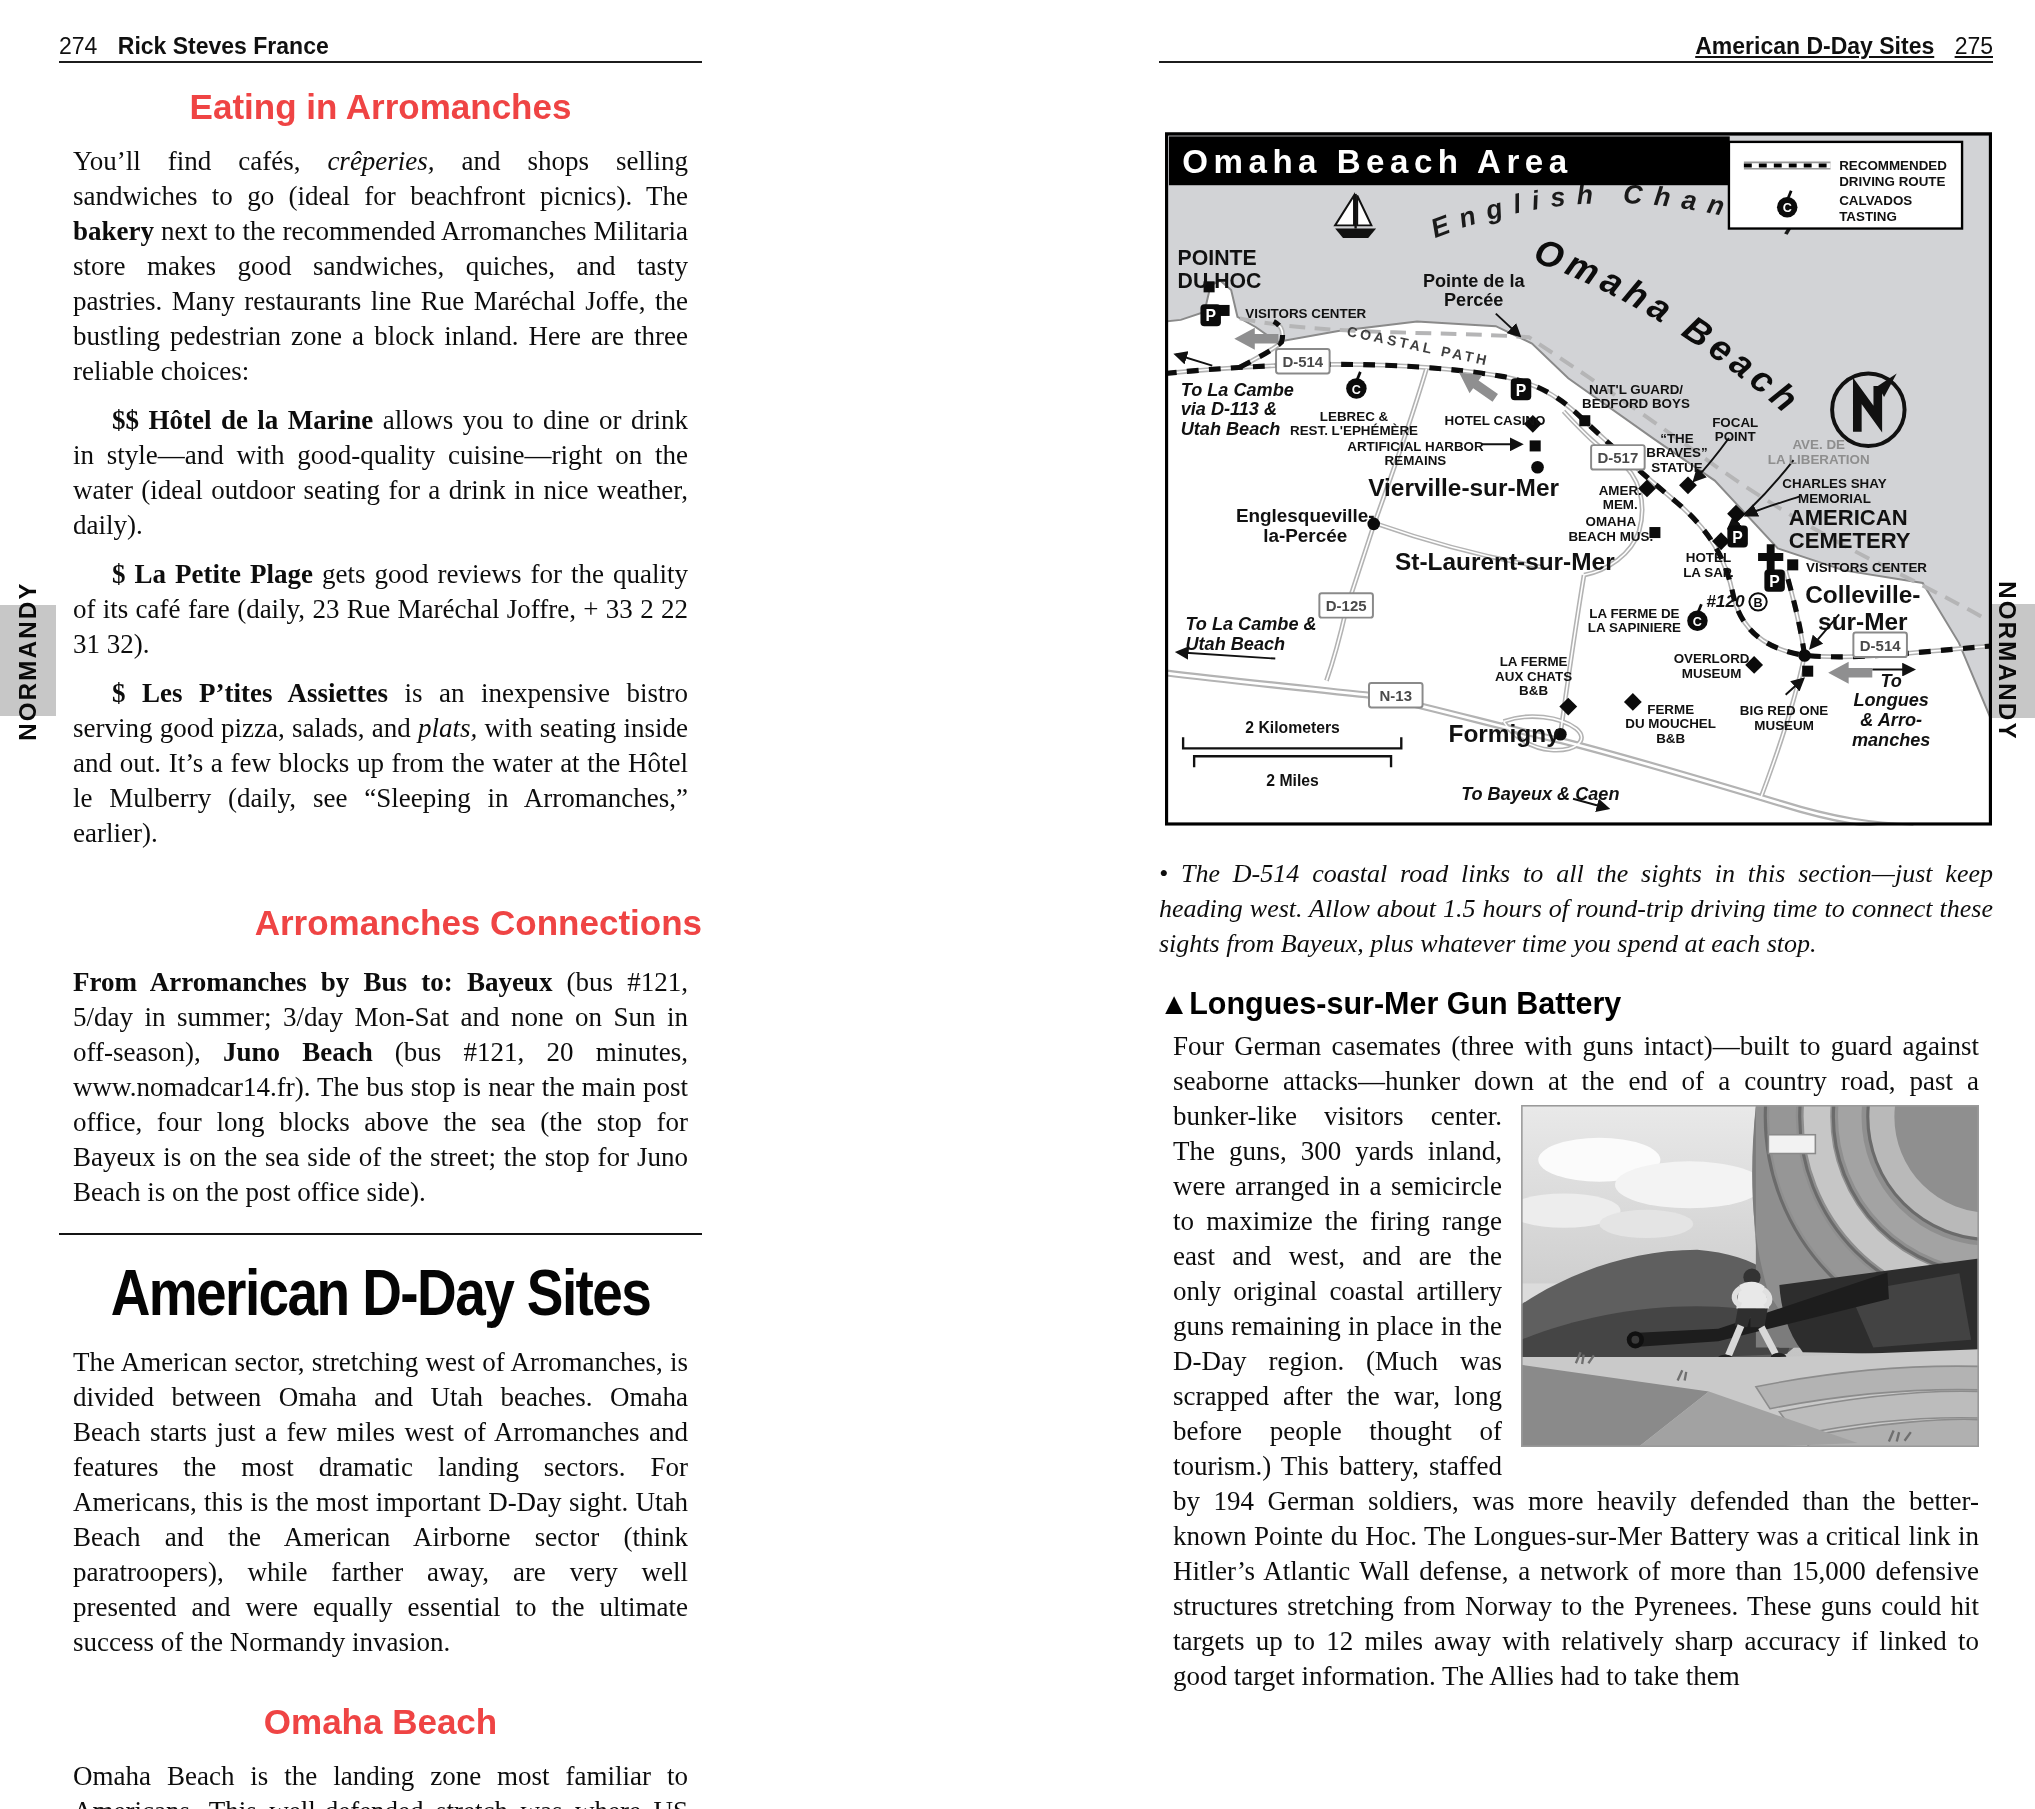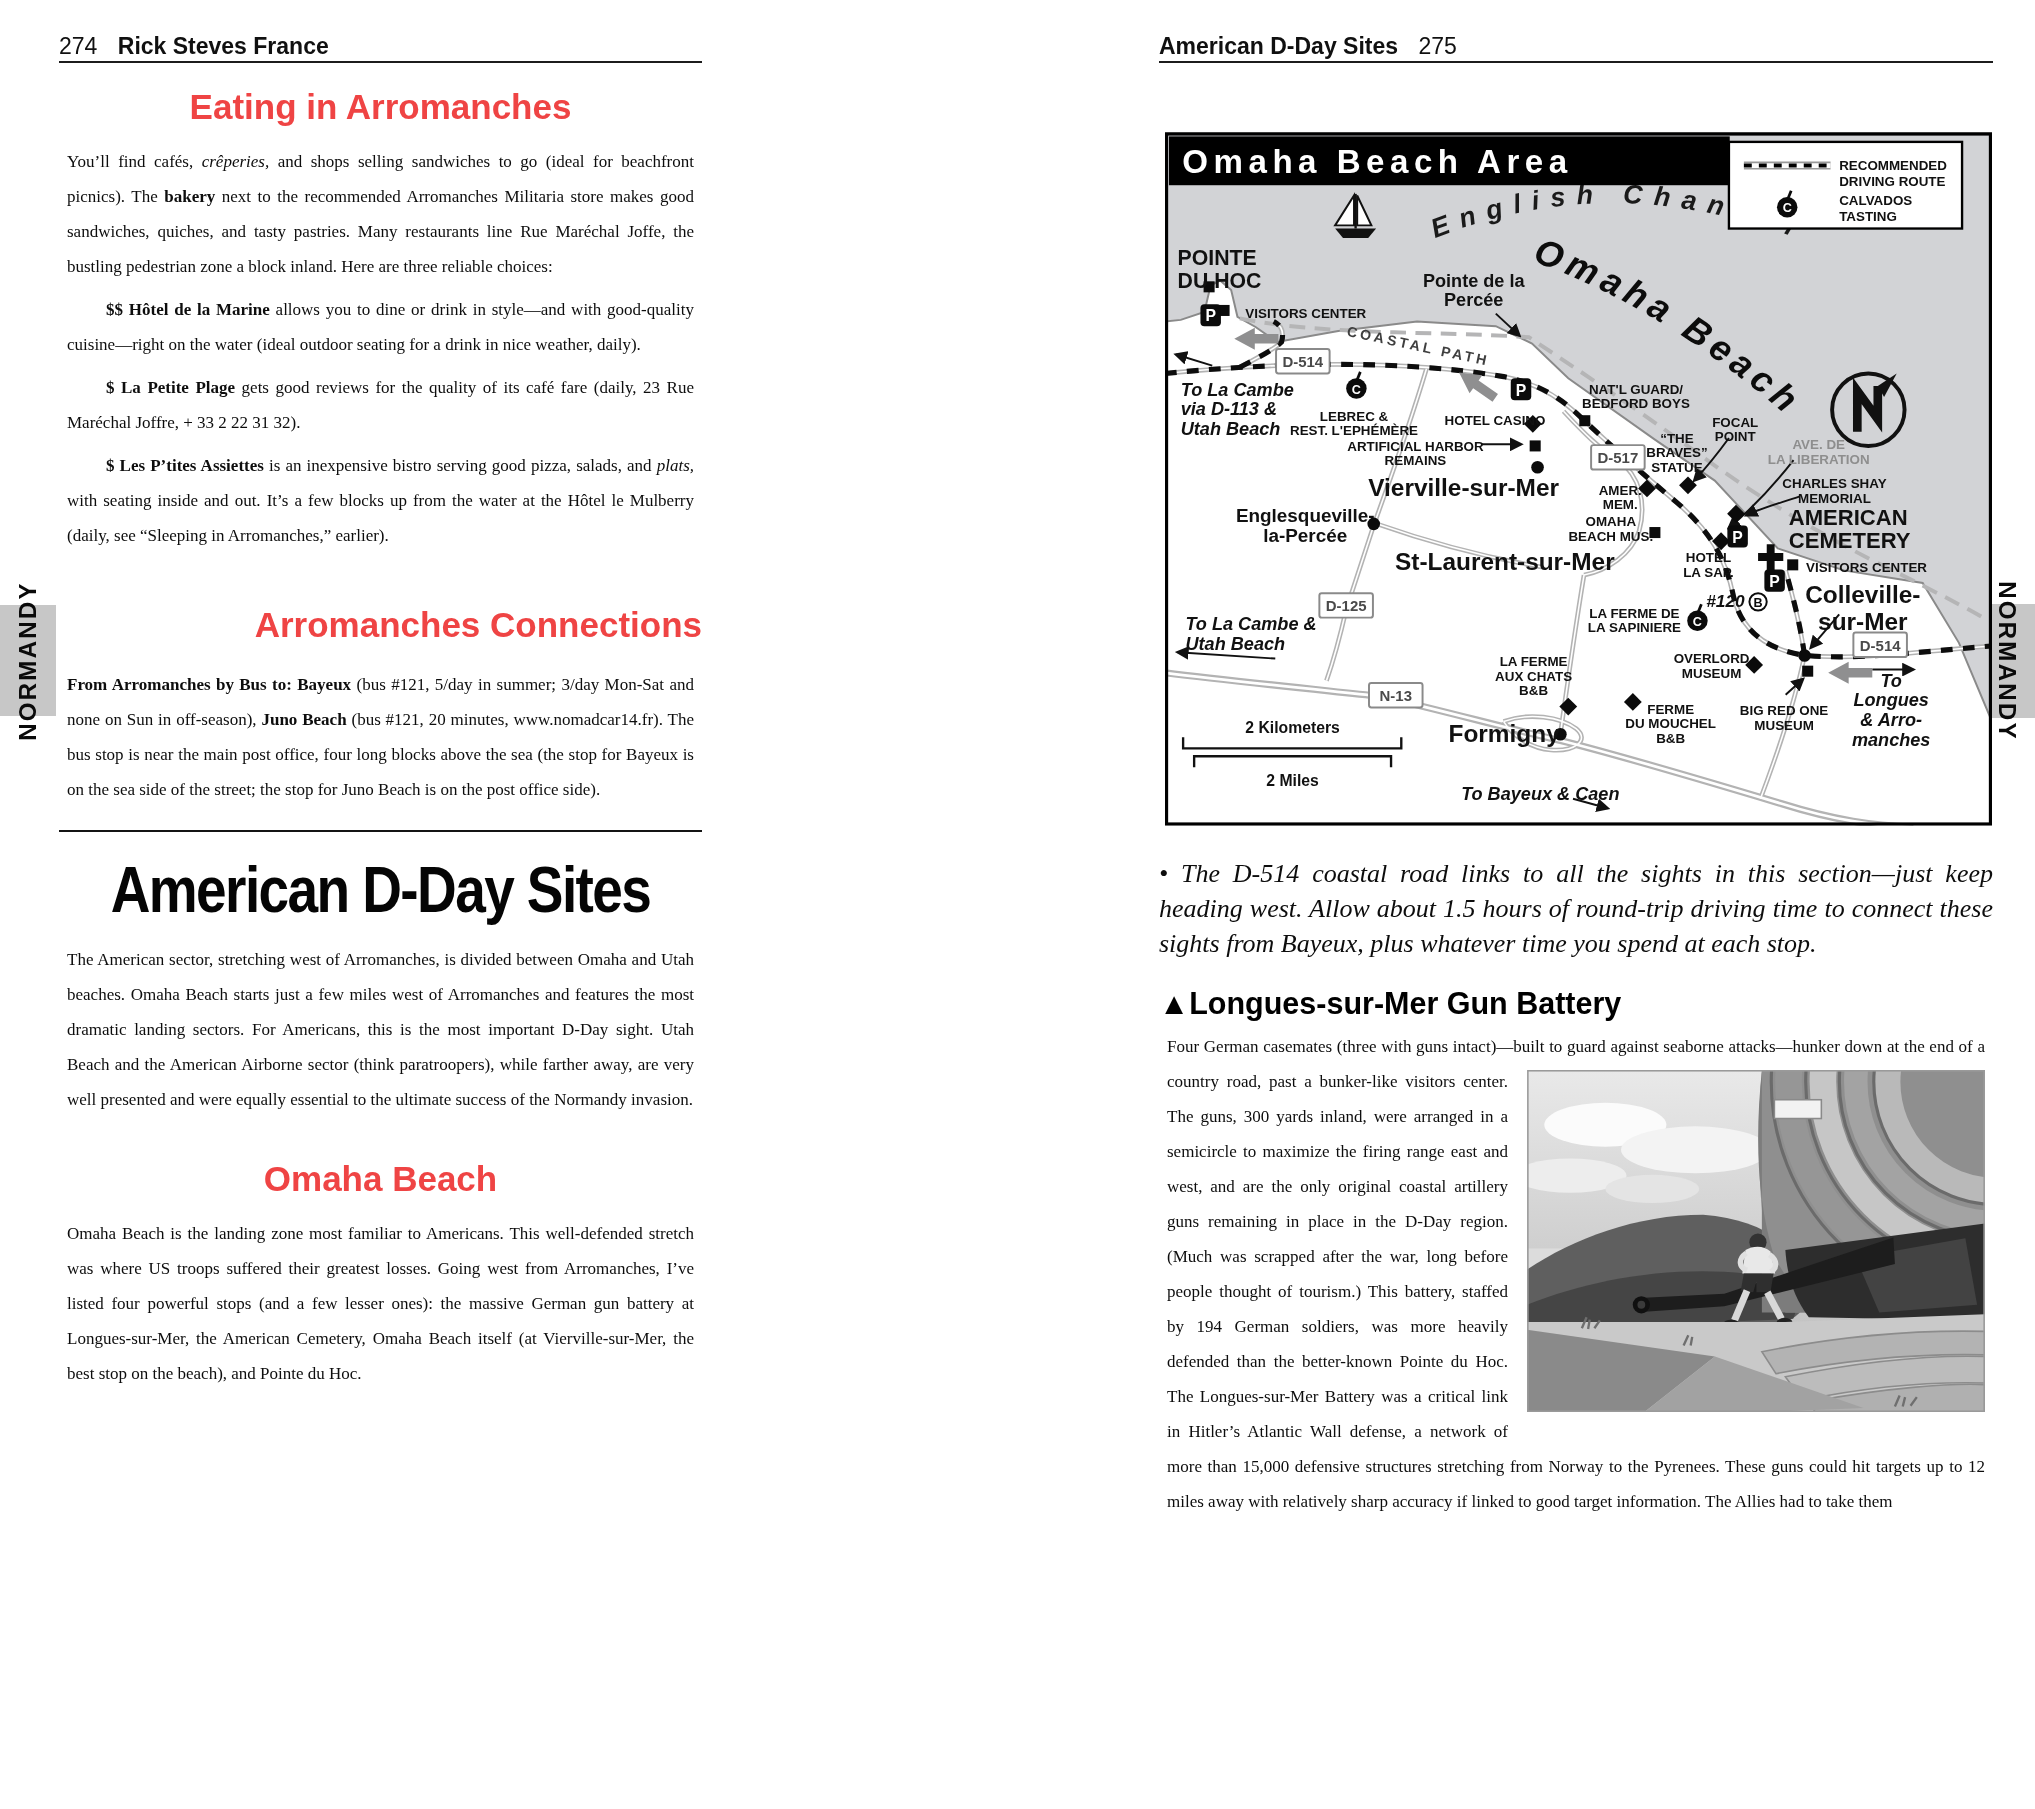--- a/index.html
+++ b/index.html
@@ -4,32 +4,32 @@
 <style>
   html,body{margin:0;padding:0;}
   body{width:2035px;height:1809px;background:#ffffff;position:relative;overflow:hidden;
        font-family:"Liberation Serif",serif;color:#0d0d0d;}
   .col{position:absolute;top:33px;}
   .col-left{left:59px;width:643px;}
   .col-right{left:1159px;width:834px;}
 
   .pghead{font-family:"Liberation Sans",sans-serif;font-size:23px;font-weight:600;
           padding-bottom:1px;border-bottom:2.3px solid #1c1c1c;color:#101010;}
-  .pghead.right{}
+  .pghead.right{text-align:right;text-decoration:underline;}
   .pghead .gap{display:inline-block;width:20.4px;}
   .pgnum{font-weight:500;}
   .pgtitle.bold{font-weight:700;}
 
   .sans-head{font-family:"Liberation Sans",sans-serif;font-weight:700;font-size:35px;
              text-align:center;margin:0;color:#ef4444;}
   .head-eating{margin:23.5px 0 17px;}
   .head-conn{margin:52px 0 22px;text-align:right;}
   .head-omaha{margin:42px 0 17px;}
 
-  .body{font-size:17px;line-height:35px;text-align:justify;margin:8px;}
+  .body{font-size:27px;line-height:35px;text-align:justify;margin:14px;}
   .body.indent{text-indent:39px;}
   .section-rule{border:none;border-top:2.3px solid #141414;margin:23.5px 0 0;}
 
   .big-head{font-family:"Liberation Sans",sans-serif;font-weight:800;font-size:55px;
             letter-spacing:-1.6px;text-align:center;margin:27px 0 19px;
             transform:scaleY(1.18);transform-origin:50% 60%;color:#050505;}
 
   .map-frame{margin-top:69px;margin-left:6.3px;}
   #map-svg{display:block;font-family:"Liberation Sans",sans-serif;}
 

